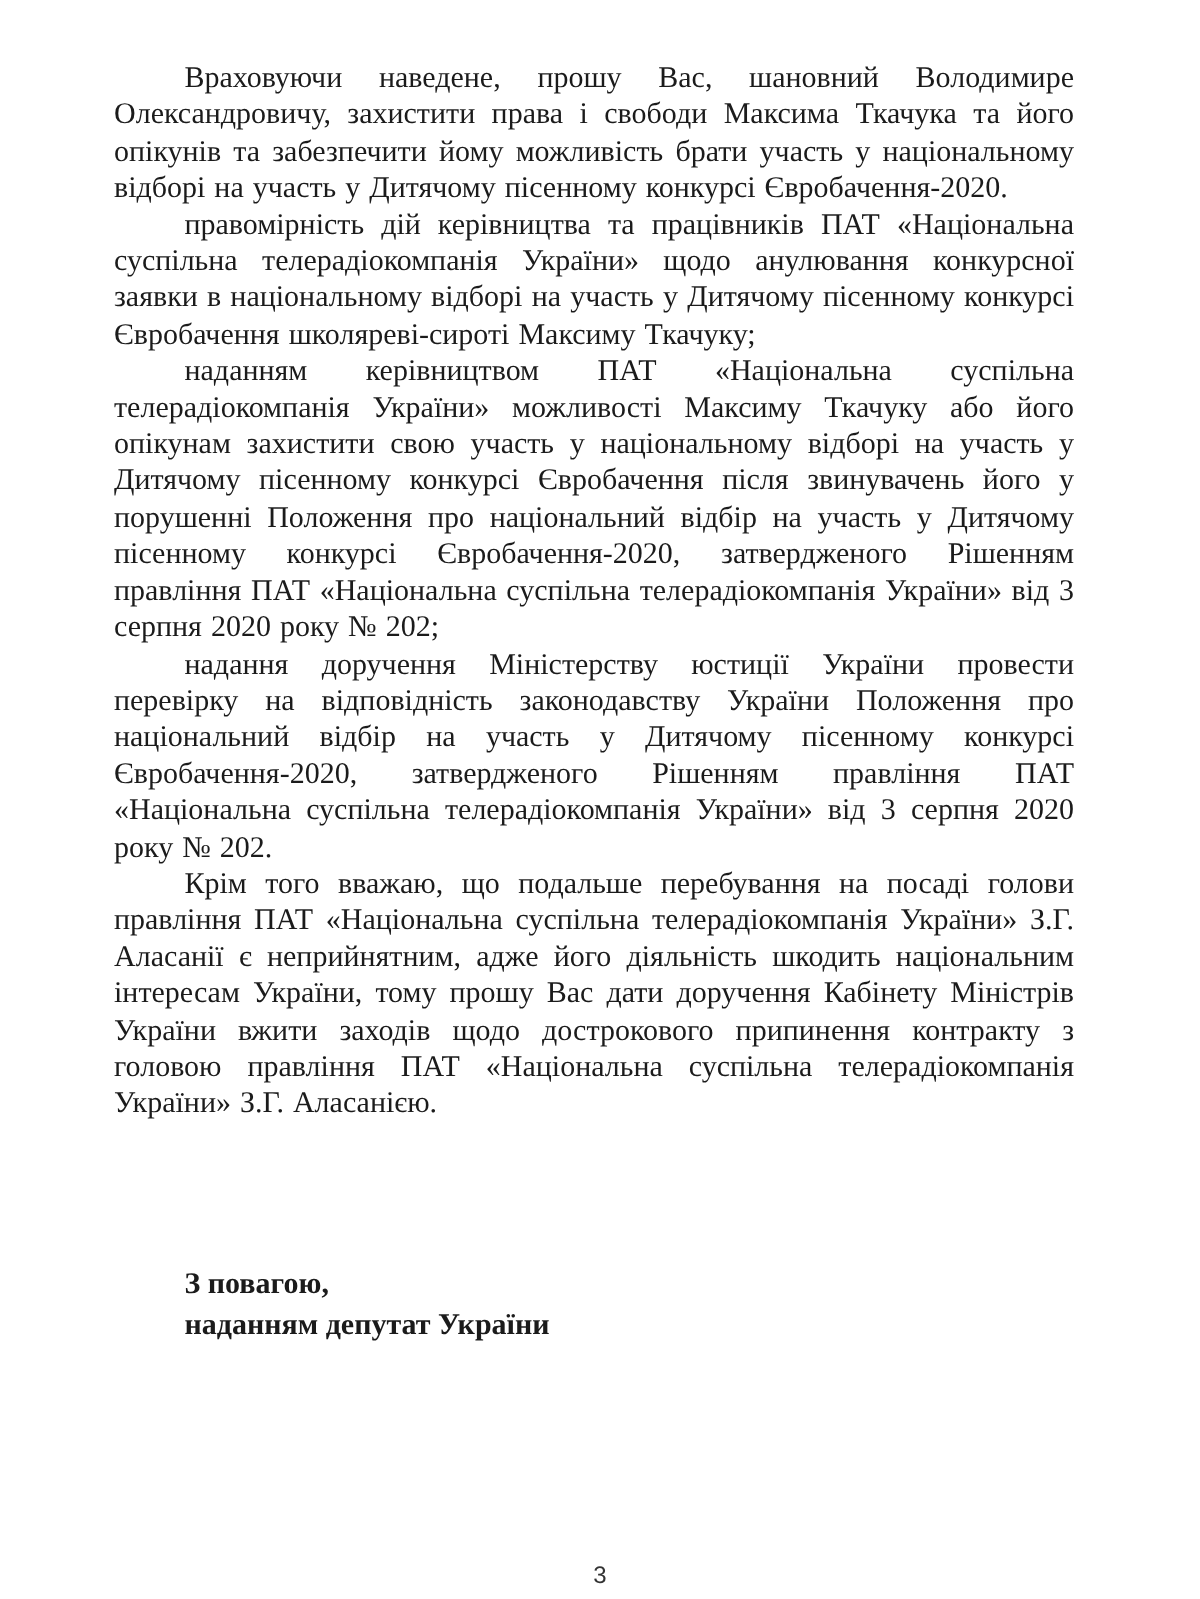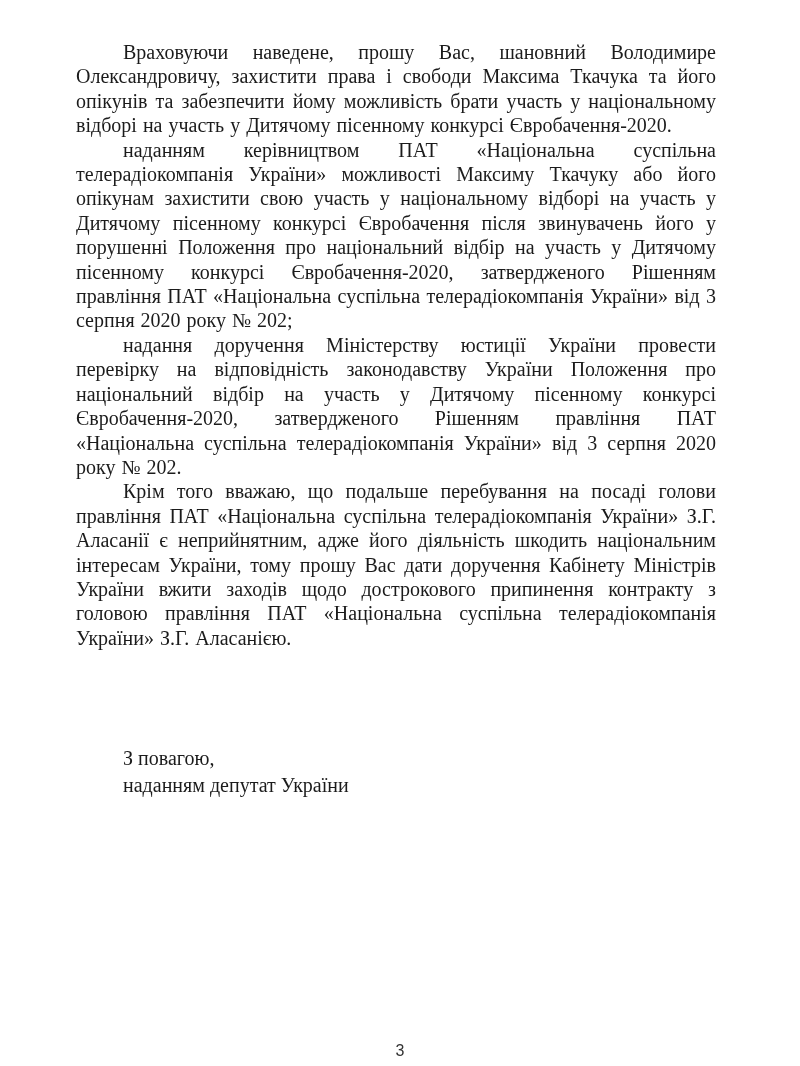--- a/index.html
+++ b/index.html
@@ -29,21 +29,21 @@
     text-align: justify;
     text-indent: 47px;
     word-spacing: 1px;
   }
   .signature {
     margin-top: 95px;
     padding-left: 47px;
     display: flex;
     justify-content: space-between;
     align-items: flex-end;
-    font-weight: normal;
+    font-weight: bold;
     line-height: 27px;
     font-size: 20px;
     color: #1b1b1b;
   }
   .signature .sig-left {
     white-space: nowrap;
   }
   .signature .sig-name {
     white-space: nowrap;
   }
@@ -57,20 +57,21 @@
     font-size: 16px;
     color: #333333;
   }
 </style>
 </head>
 <body>
 
 <div class="page">
   <div class="content">
     <p class="body-par">Враховуючи наведене, прошу Вас, шановний Володимире Олександровичу, захистити права і свободи Максима Ткачука та його опікунів та забезпечити йому можливість брати участь у національному відборі на участь у Дитячому пісенному конкурсі Євробачення-2020.</p>
+    <p class="body-par">правомірність дій керівництва та працівників ПАТ «Національна суспільна телерадіокомпанія України» щодо анулювання конкурсної заявки в національному відборі на участь у Дитячому пісенному конкурсі Євробачення школяреві-сироті Максиму Ткачуку;</p>
     <p class="body-par">наданням керівництвом ПАТ «Національна суспільна телерадіокомпанія України» можливості Максиму Ткачуку або його опікунам захистити свою участь у національному відборі на участь у Дитячому пісенному конкурсі Євробачення після звинувачень його у порушенні Положення про національний відбір на участь у Дитячому пісенному конкурсі Євробачення-2020, затвердженого Рішенням правління ПАТ «Національна суспільна телерадіокомпанія України» від 3 серпня 2020 року № 202;</p>
     <p class="body-par">надання доручення Міністерству юстиції України провести перевірку на відповідність законодавству України Положення про національний відбір на участь у Дитячому пісенному конкурсі Євробачення-2020, затвердженого Рішенням правління ПАТ «Національна суспільна телерадіокомпанія України» від 3 серпня 2020 року № 202.</p>
     <p class="body-par">Крім того вважаю, що подальше перебування на посаді голови правління ПАТ «Національна суспільна телерадіокомпанія України» З.Г. Аласанії є неприйнятним, адже його діяльність шкодить національним інтересам України, тому прошу Вас дати доручення Кабінету Міністрів України вжити заходів щодо дострокового припинення контракту з головою правління ПАТ «Національна суспільна телерадіокомпанія України» З.Г. Аласанією.</p>
 
     <div class="signature">
       <div class="sig-left">
         <div>З повагою,</div>
         <div>наданням депутат України</div>
       </div>
     </div>

